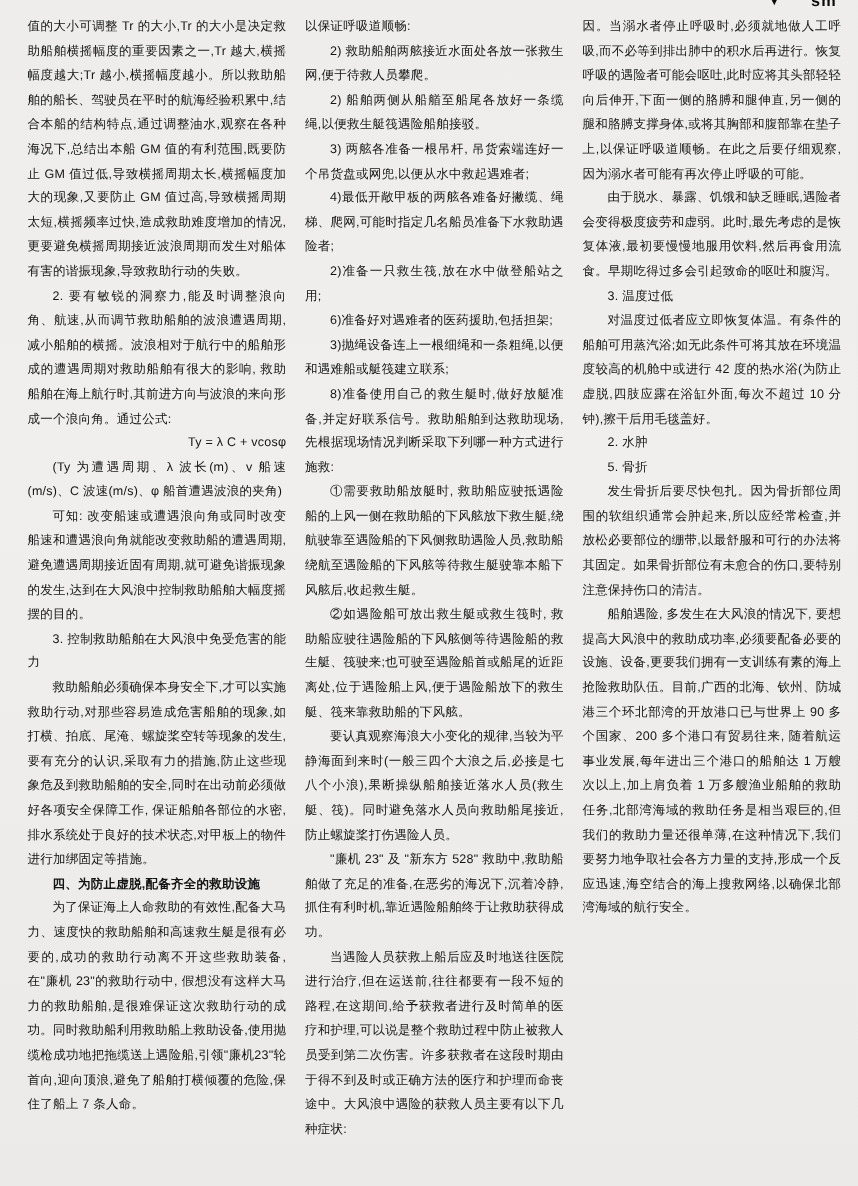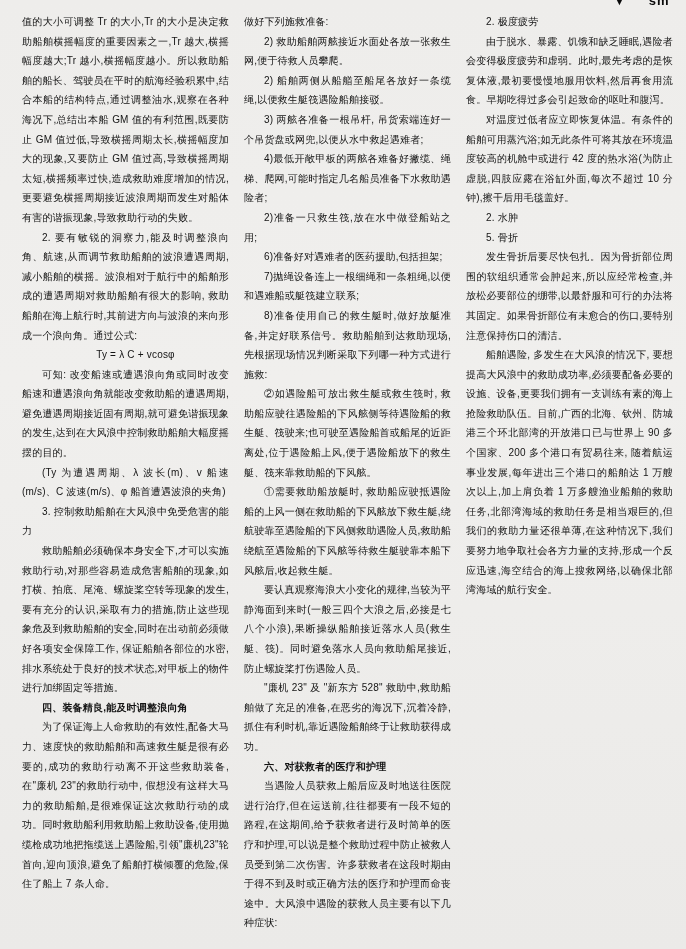--- a/index.html
+++ b/index.html
@@ -26,62 +26,62 @@
   }
   .col{
     width:207px;flex:0 0 207px;
     font-size:10px;line-height:19.6px;letter-spacing:0.2px;
     text-align:justify;
   }
   .col p{margin:0;padding:0;}
   .b-body{text-indent:2em;}
   .b-cont{text-indent:0;}
   .b-head{text-indent:2em;font-weight:bold;}
-  .b-formula{text-indent:2em;text-align:center;}
+  .b-formula{text-indent:2em;text-align:right;}
 </style>
 </head>
 <body>
 
 <div class="page">
   <div class="corner">
     <span class="tri">▼</span>
     <span class="corner-txt">sm</span>
   </div>
   <div class="cols">
     <div class="col">
         <p class="b-cont">值的大小可调整 Tr 的大小,Tr 的大小是决定救助船舶横摇幅度的重要因素之一,Tr 越大,横摇幅度越大;Tr 越小,横摇幅度越小。所以救助船舶的船长、驾驶员在平时的航海经验积累中,结合本船的结构特点,通过调整油水,观察在各种海况下,总结出本船 GM 值的有利范围,既要防止 GM 值过低,导致横摇周期太长,横摇幅度加大的现象,又要防止 GM 值过高,导致横摇周期太短,横摇频率过快,造成救助难度增加的情况,更要避免横摇周期接近波浪周期而发生对船体有害的谐振现象,导致救助行动的失败。</p>
         <p class="b-body">2. 要有敏锐的洞察力,能及时调整浪向角、航速,从而调节救助船舶的波浪遭遇周期,减小船舶的横摇。波浪相对于航行中的船舶形成的遭遇周期对救助船舶有很大的影响, 救助船舶在海上航行时,其前进方向与波浪的来向形成一个浪向角。通过公式:</p>
         <p class="b-formula">Ty = λ C + vcosφ</p>
+        <p class="b-body">(Ty 为遭遇周期、λ 波长(m)、v 船速(m/s)、C 波速(m/s)、φ 船首遭遇波浪的夹角)</p>
         <p class="b-body">可知: 改变船速或遭遇浪向角或同时改变船速和遭遇浪向角就能改变救助船的遭遇周期,避免遭遇周期接近固有周期,就可避免谐振现象的发生,达到在大风浪中控制救助船舶大幅度摇摆的目的。</p>
-        <p class="b-body">(Ty 为遭遇周期、λ 波长(m)、v 船速(m/s)、C 波速(m/s)、φ 船首遭遇波浪的夹角)</p>
         <p class="b-body">3. 控制救助船舶在大风浪中免受危害的能力</p>
         <p class="b-body">救助船舶必须确保本身安全下,才可以实施救助行动,对那些容易造成危害船舶的现象,如打横、拍底、尾淹、螺旋桨空转等现象的发生, 要有充分的认识,采取有力的措施,防止这些现象危及到救助船舶的安全,同时在出动前必须做好各项安全保障工作, 保证船舶各部位的水密,排水系统处于良好的技术状态,对甲板上的物件进行加绑固定等措施。</p>
-        <p class="b-head">四、装备精良,能及时调整浪向角</p>
+        <p class="b-head">四、为防止虚脱,配备齐全的救助设施</p>
         <p class="b-body">为了保证海上人命救助的有效性,配备大马力、速度快的救助船舶和高速救生艇是很有必要的,成功的救助行动离不开这些救助装备,在"廉机 23"的救助行动中, 假想没有这样大马力的救助船舶,是很难保证这次救助行动的成功。同时救助船利用救助船上救助设备,使用抛缆枪成功地把拖缆送上遇险船,引领"廉机23"轮首向,迎向顶浪,避免了船舶打横倾覆的危险,保住了船上 7 条人命。</p>
       </div>
     <div class="col">
-        <p class="b-cont">做好下列施救准备:</p>
+        <p class="b-cont">以保证呼吸道顺畅:</p>
         <p class="b-body">2) 救助船舶两舷接近水面处各放一张救生网,便于待救人员攀爬。</p>
         <p class="b-body">2) 船舶两侧从船艏至船尾各放好一条缆绳,以便救生艇筏遇险船舶接驳。</p>
         <p class="b-body">3) 两舷各准备一根吊杆, 吊货索端连好一个吊货盘或网兜,以便从水中救起遇难者;</p>
         <p class="b-body">4)最低开敞甲板的两舷各难备好撇缆、绳梯、爬网,可能时指定几名船员准备下水救助遇险者;</p>
         <p class="b-body">2)准备一只救生筏,放在水中做登船站之用;</p>
         <p class="b-body">6)准备好对遇难者的医药援助,包括担架;</p>
-        <p class="b-body">7)抛绳设备连上一根细绳和一条粗绳,以便和遇难船或艇筏建立联系;</p>
+        <p class="b-body">3)抛绳设备连上一根细绳和一条粗绳,以便和遇难船或艇筏建立联系;</p>
         <p class="b-body">8)准备使用自己的救生艇时,做好放艇准备,并定好联系信号。救助船舶到达救助现场,先根据现场情况判断采取下列哪一种方式进行施救:</p>
+        <p class="b-body">①需要救助船放艇时, 救助船应驶抵遇险船的上风一侧在救助船的下风舷放下救生艇,绕航驶靠至遇险船的下风侧救助遇险人员,救助船绕航至遇险船的下风舷等待救生艇驶靠本船下风舷后,收起救生艇。</p>
         <p class="b-body">②如遇险船可放出救生艇或救生筏时, 救助船应驶往遇险船的下风舷侧等待遇险船的救生艇、筏驶来;也可驶至遇险船首或船尾的近距离处,位于遇险船上风,便于遇险船放下的救生艇、筏来靠救助船的下风舷。</p>
-        <p class="b-body">①需要救助船放艇时, 救助船应驶抵遇险船的上风一侧在救助船的下风舷放下救生艇,绕航驶靠至遇险船的下风侧救助遇险人员,救助船绕航至遇险船的下风舷等待救生艇驶靠本船下风舷后,收起救生艇。</p>
         <p class="b-body">要认真观察海浪大小变化的规律,当较为平静海面到来时(一般三四个大浪之后,必接是七八个小浪),果断操纵船舶接近落水人员(救生艇、筏)。同时避免落水人员向救助船尾接近,防止螺旋桨打伤遇险人员。</p>
         <p class="b-body">"廉机 23" 及 "新东方 528" 救助中,救助船舶做了充足的准备,在恶劣的海况下,沉着冷静,抓住有利时机,靠近遇险船舶终于让救助获得成功。</p>
-        <p class="b-head">六、对获救者的医疗和护理</p>
         <p class="b-body">当遇险人员获救上船后应及时地送往医院进行治疗,但在运送前,往往都要有一段不短的路程,在这期间,给予获救者进行及时简单的医疗和护理,可以说是整个救助过程中防止被救人员受到第二次伤害。许多获救者在这段时期由于得不到及时或正确方法的医疗和护理而命丧途中。大风浪中遇险的获救人员主要有以下几种症状:</p>
       </div>
     <div class="col">
-        <p class="b-body">2. 极度疲劳</p>
+        <p class="b-cont">因。当溺水者停止呼吸时,必须就地做人工呼吸,而不必等到排出肺中的积水后再进行。恢复呼吸的遇险者可能会呕吐,此时应将其头部轻轻向后伸开,下面一侧的胳膊和腿伸直,另一侧的腿和胳膊支撑身体,或将其胸部和腹部靠在垫子上,以保证呼吸道顺畅。在此之后要仔细观察,因为溺水者可能有再次停止呼吸的可能。</p>
         <p class="b-body">由于脱水、暴露、饥饿和缺乏睡眠,遇险者会变得极度疲劳和虚弱。此时,最先考虑的是恢复体液,最初要慢慢地服用饮料,然后再食用流食。早期吃得过多会引起致命的呕吐和腹泻。</p>
+        <p class="b-body">3. 温度过低</p>
         <p class="b-body">对温度过低者应立即恢复体温。有条件的船舶可用蒸汽浴;如无此条件可将其放在环境温度较高的机舱中或进行 42 度的热水浴(为防止虚脱,四肢应露在浴缸外面,每次不超过 10 分钟),擦干后用毛毯盖好。</p>
         <p class="b-body">2. 水肿</p>
         <p class="b-body">5. 骨折</p>
         <p class="b-body">发生骨折后要尽快包扎。因为骨折部位周围的软组织通常会肿起来,所以应经常检查,并放松必要部位的绷带,以最舒服和可行的办法将其固定。如果骨折部位有未愈合的伤口,要特别注意保持伤口的清洁。</p>
         <p class="b-body">船舶遇险, 多发生在大风浪的情况下, 要想提高大风浪中的救助成功率,必须要配备必要的设施、设备,更要我们拥有一支训练有素的海上抢险救助队伍。目前,广西的北海、钦州、防城港三个环北部湾的开放港口已与世界上 90 多个国家、200 多个港口有贸易往来, 随着航运事业发展,每年进出三个港口的船舶达 1 万艘次以上,加上肩负着 1 万多艘渔业船舶的救助任务,北部湾海域的救助任务是相当艰巨的,但我们的救助力量还很单薄,在这种情况下,我们要努力地争取社会各方力量的支持,形成一个反应迅速,海空结合的海上搜救网络,以确保北部湾海域的航行安全。</p>
       </div>
   </div>
 </div>
 
 </body></html>

